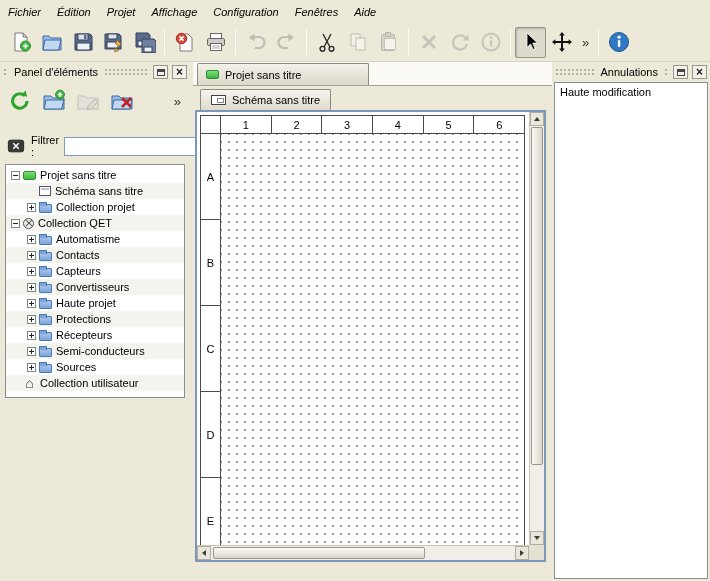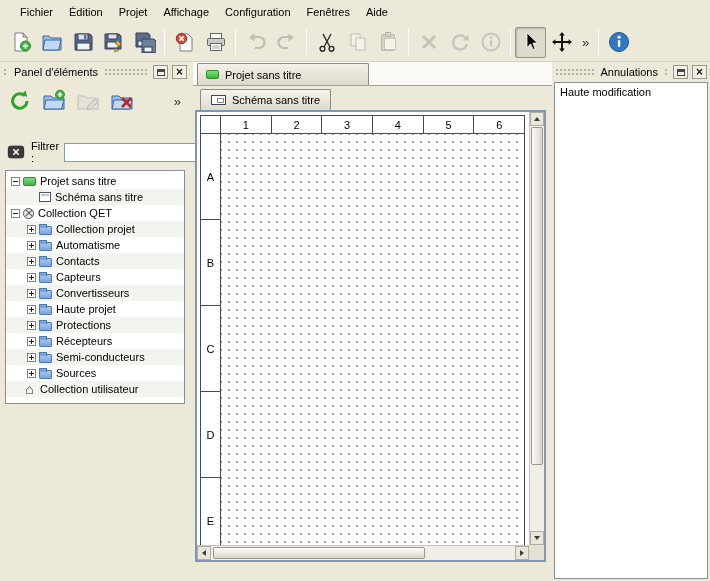--- a/index.html
+++ b/index.html
@@ -1,21 +1,21 @@
 <!DOCTYPE html>
 <html><head>
 <meta charset="utf-8">
 <style>
   * { margin:0; padding:0; box-sizing:border-box; }
   html,body { width:710px; height:581px; overflow:hidden; }
   body { font-family:"Liberation Sans", sans-serif; font-size:11px; color:#000; background:#ece9d8; }
   .app { width:710px; height:581px; display:flex; flex-direction:column; background:#ece9d8; }
 
   
-  .menubar { height:23px; display:flex; align-items:center; padding-left:12px; background:#ece9d8; }
+  .menubar { height:23px; display:flex; align-items:center; padding-left:0; background:#ece9d8;font-style:italic; }
   .menu-item { padding:3px 8px; cursor:default; }
 
   
   .toolbar { height:39px; display:flex; align-items:center; padding:2px 5px; background:#ece9d8; border-bottom:1px solid #d6d2c4; }
   .tb-btn { width:31px; height:31px; display:flex; align-items:center; justify-content:center; border:1px solid transparent; border-radius:2px; background:transparent; }
   .tb-btn svg { width:22px; height:22px; display:block; }
   .tb-btn.disabled { opacity:.45; filter:grayscale(1); }
   .tb-btn.checked { border-color:#98948a; background:#dedacd; box-shadow:inset 1px 1px 2px rgba(0,0,0,.18); }
   .tb-sep { width:1px; height:26px; background:#bdb9ab; border-right:1px solid #fdfcf8; margin:0 4px; }
   .tb-overflow { padding:0 5px; font-size:13px; color:#333; }
@@ -36,21 +36,21 @@
   .glyph-close::before { content:"×"; font-size:12px; font-weight:bold; line-height:1; color:#222; }
 
   
   .lp-toolbar { height:38px; display:flex; align-items:center; gap:5px; padding:0 5px; }
   .lp-btn { width:29px; height:29px; display:flex; align-items:center; justify-content:center; border:1px solid transparent; border-radius:2px; }
   .lp-btn svg { width:24px; height:24px; display:block; }
   .lp-btn.disabled { opacity:.5; filter:grayscale(1); }
   .lp-overflow { margin-left:auto; padding-right:4px; font-size:13px; color:#333; }
 
   
-  .filter-row { display:flex; align-items:center; gap:5px; padding:0 6px; margin-top:20px; height:24px; }
+  .filter-row { display:flex; align-items:center; gap:5px; padding:0 6px; margin-top:14px; height:24px; }
   .clear-btn { width:21px; height:20px; display:flex; align-items:center; justify-content:center; }
   .clear-btn svg { width:20px; height:18px; }
   .filter-input { flex:1; height:19px; border:1px solid #7f9db9; background:#fff; font:inherit; padding:1px 3px; }
 
   
   .tree { margin:6px 5px 0 5px; height:234px; border:1px solid #888e98; background:#fff; overflow:hidden; padding-top:2px; }
   .tree-row { height:16px; display:flex; align-items:center; gap:3px; padding-left:5px; white-space:nowrap; }
   .tree-row:nth-child(even) { background:#f4f4ee; }
   .tree-row.lvl1 { padding-left:21px; }
   .exp { width:9px; height:9px; border:1px solid #848484; background:#fff; position:relative; flex:none; }
@@ -326,29 +326,29 @@
         <div class="tree-row">
           <span class="exp minus"></span>
           <span class="ti project"></span>
           <span class="tlabel">Projet sans titre</span>
         </div>
         <div class="tree-row lvl1">
           <span class="exp hiddenbox"></span>
           <span class="ti schema"></span>
           <span class="tlabel">Schéma sans titre</span>
         </div>
+        <div class="tree-row lvl1">
+          <span class="exp plus"></span>
+          <span class="ti folder"></span>
+          <span class="tlabel">Collection projet</span>
+        </div>
         <div class="tree-row">
           <span class="exp minus"></span>
           <span class="ti qet"></span>
           <span class="tlabel">Collection QET</span>
-        </div>
-        <div class="tree-row lvl1">
-          <span class="exp plus"></span>
-          <span class="ti folder"></span>
-          <span class="tlabel">Collection projet</span>
         </div>
         <div class="tree-row lvl1">
           <span class="exp plus"></span>
           <span class="ti folder"></span>
           <span class="tlabel">Automatisme</span>
         </div>
         <div class="tree-row lvl1">
           <span class="exp plus"></span>
           <span class="ti folder"></span>
           <span class="tlabel">Contacts</span>

